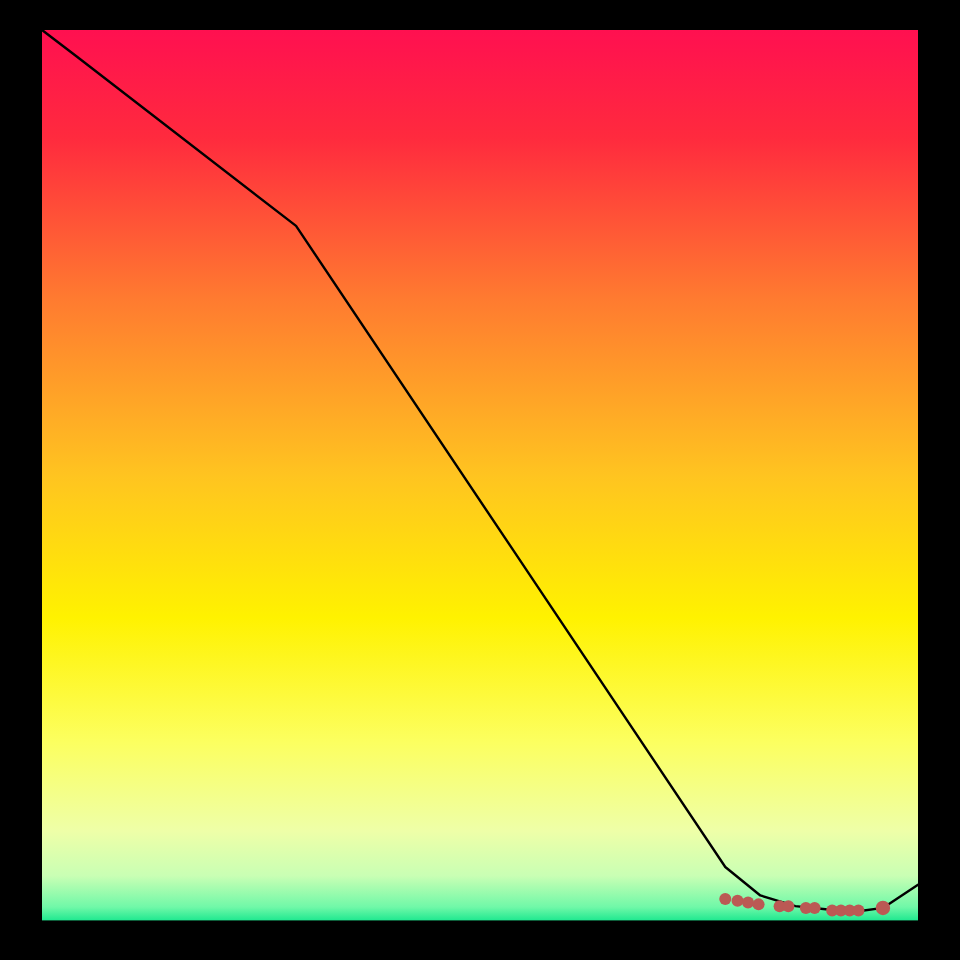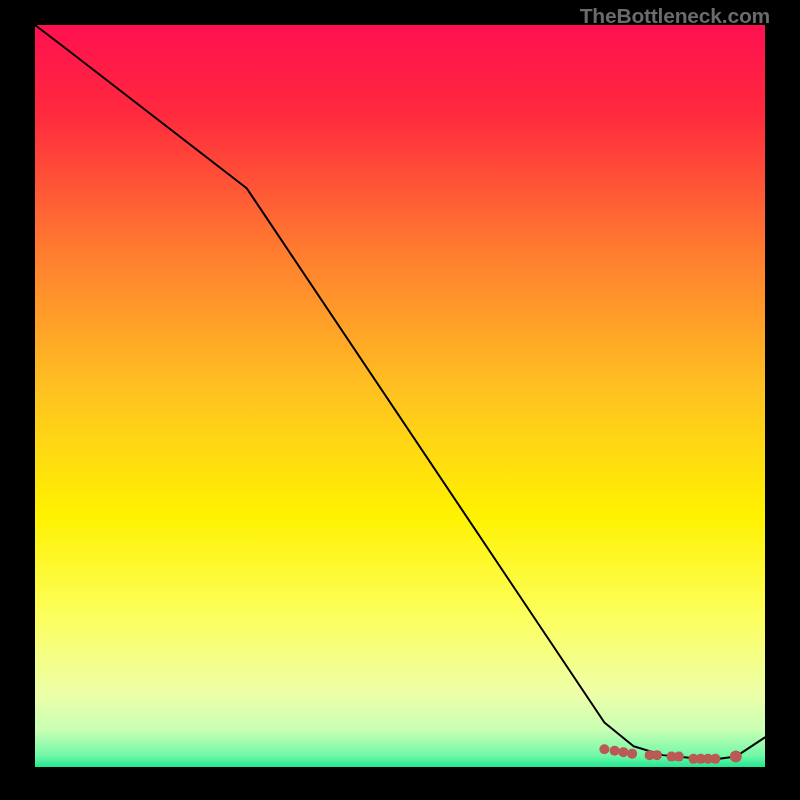--- a/index.html
+++ b/index.html
@@ -75,14 +75,13 @@
           <circle cx="643.86" cy="731.61" r="5" fill="#bb5954"></circle>
           <circle cx="658.46" cy="733.84" r="5" fill="#bb5954"></circle>
           <circle cx="665.76" cy="733.84" r="5" fill="#bb5954"></circle>
           <circle cx="673.06" cy="733.84" r="5" fill="#bb5954"></circle>
           <circle cx="680.36" cy="733.84" r="5" fill="#bb5954"></circle>
           <circle cx="700.80" cy="731.61" r="6" fill="#bb5954"></circle>
         </g>
     </svg>
   </div>
 
-  <div class="watermark">TheBottleneck.com</div>
 </div>
 
 </body></html>

